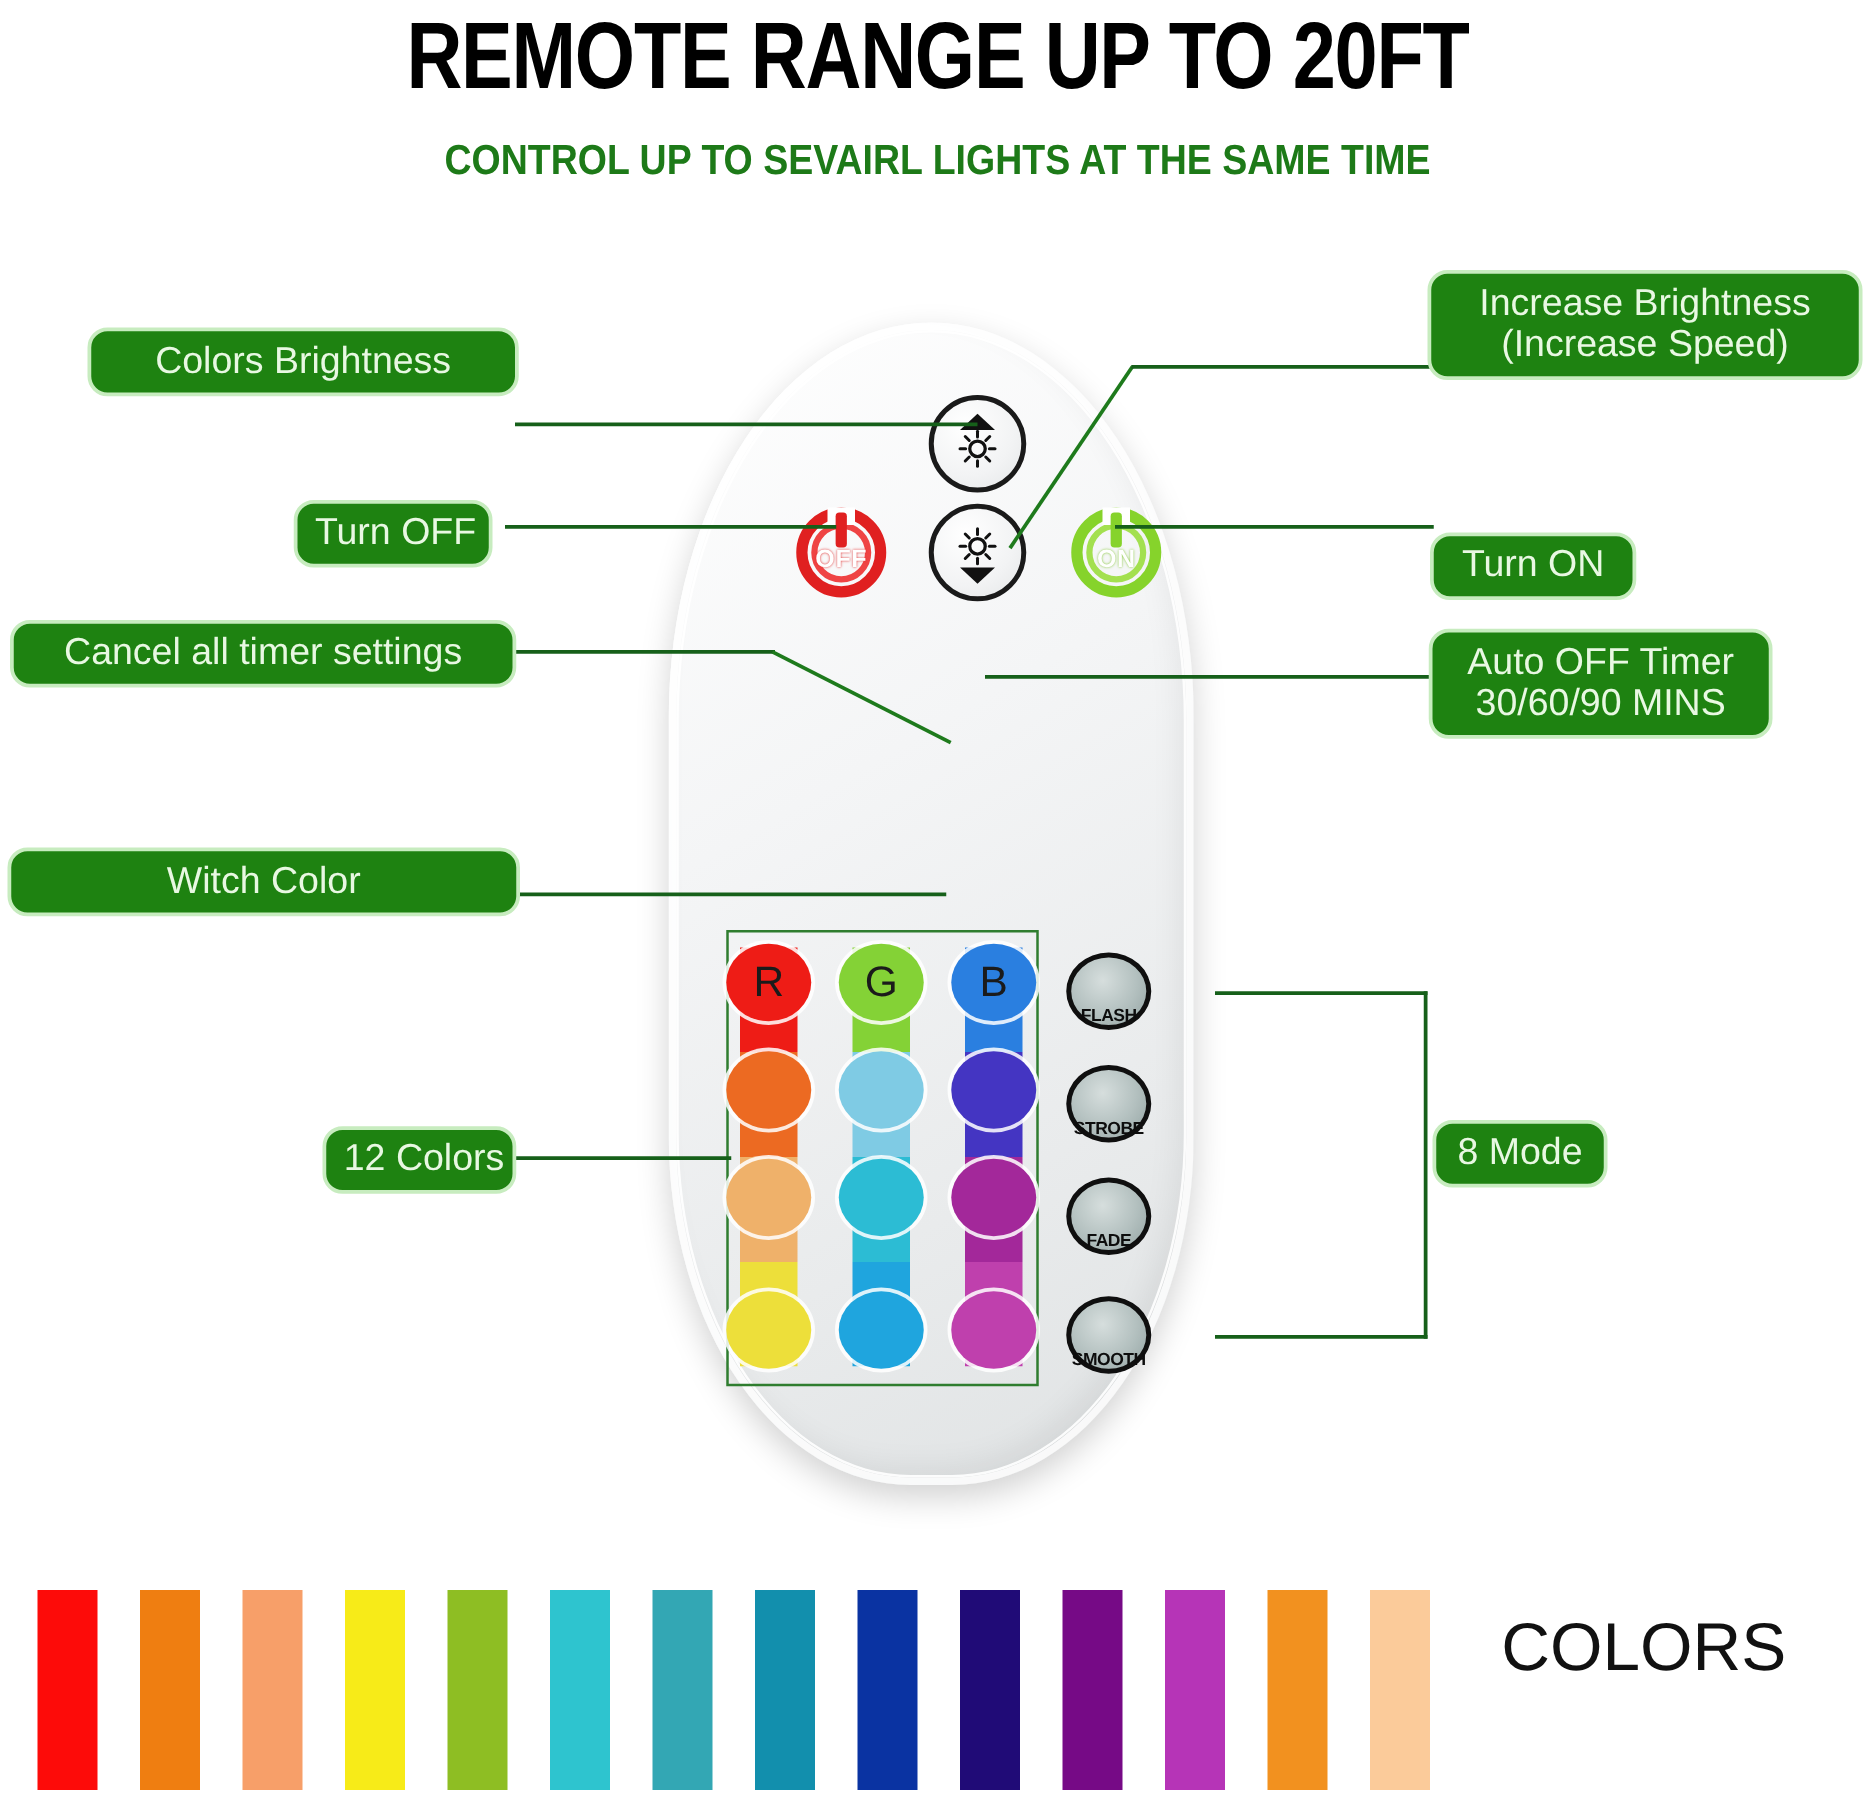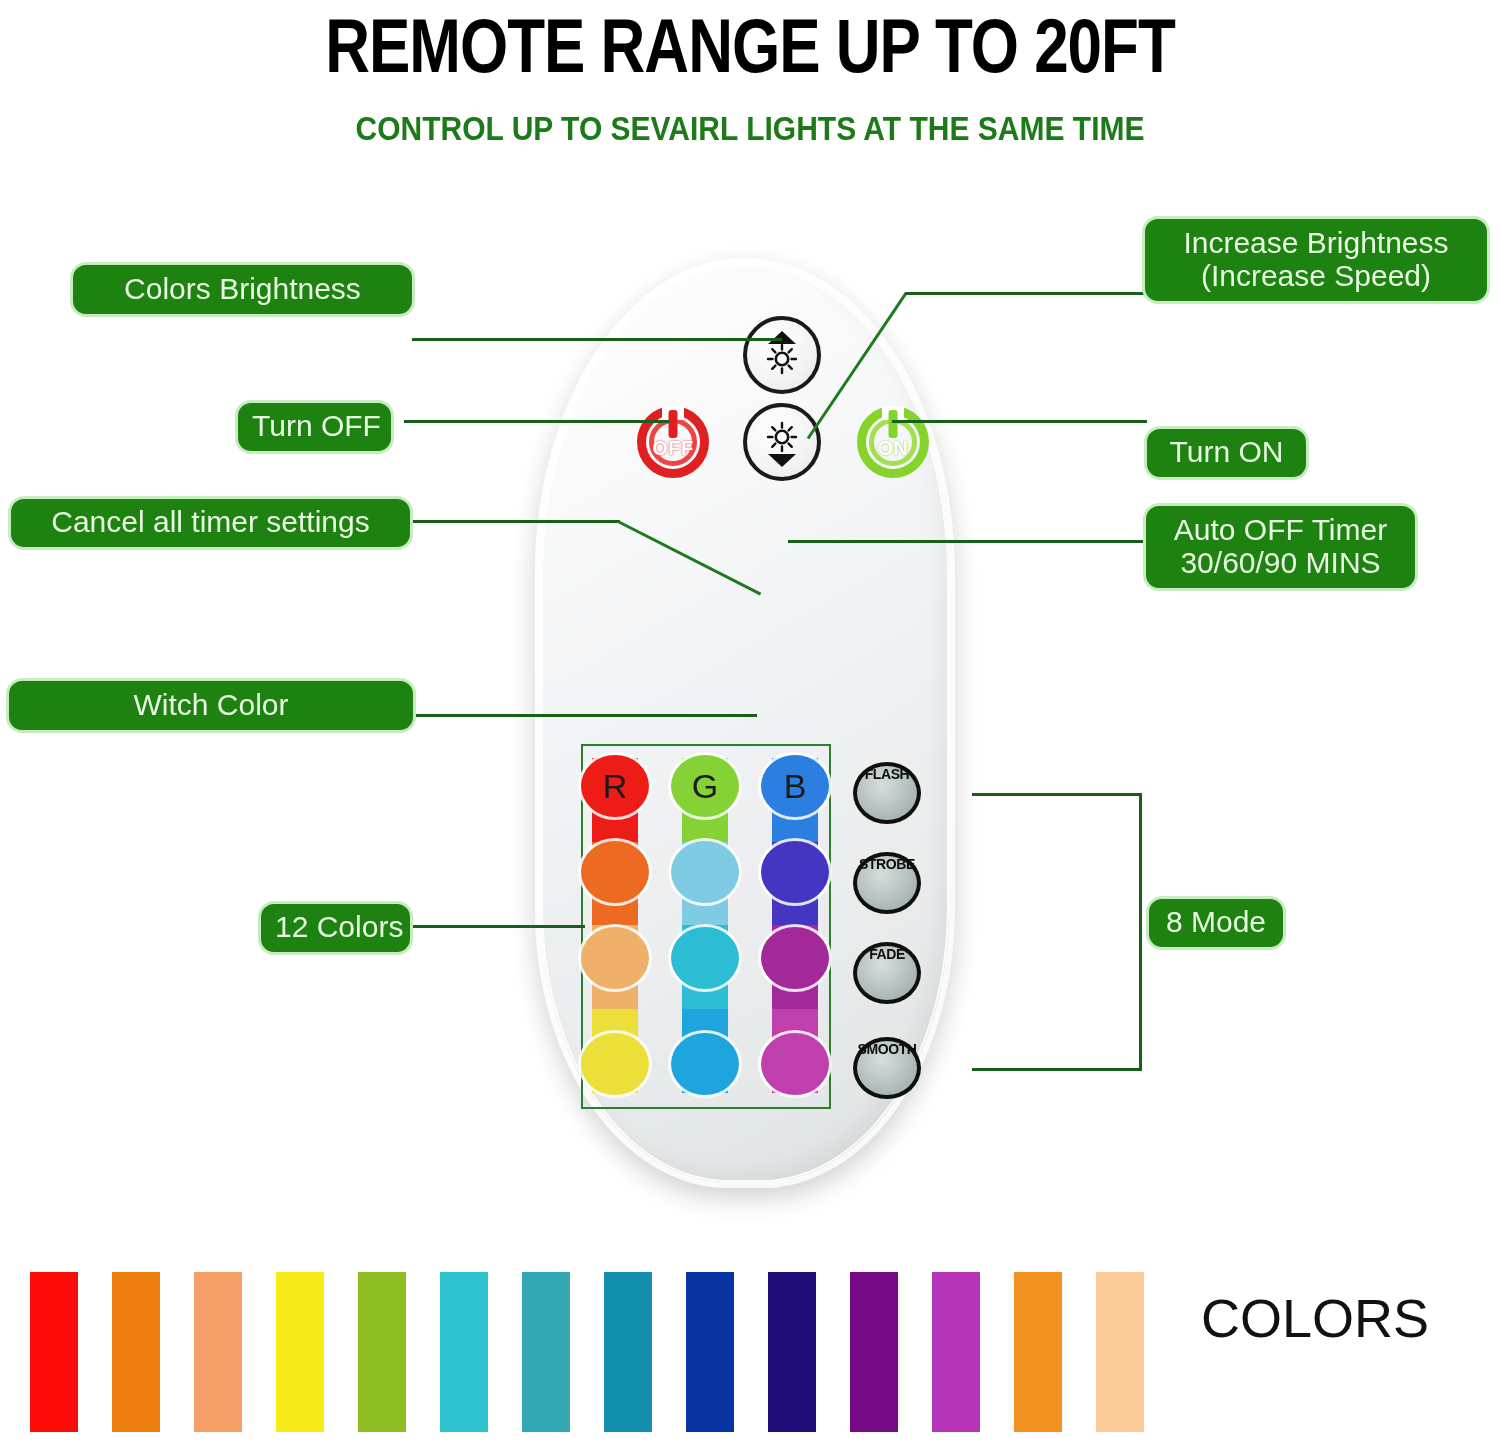--- a/index.html
+++ b/index.html
@@ -178,21 +178,21 @@
   }
 
   
   .mbtn {
     position: absolute;
     width: 68px; height: 62px;
     border-radius: 50%;
     background: radial-gradient(ellipse at 42% 34%, #d6dedd 0%, #b3c0bf 55%, #93a3a2 100%);
     border: 4px solid #0f0f0f;
     box-sizing: border-box;
-    display:flex; align-items:flex-start; justify-content:center;
+    display:flex; align-items:flex-end; justify-content:center;
     font-size: 14px; font-weight: bold; color:#0d0d0d;
     letter-spacing:-0.4px;
     z-index: 5;
     white-space: nowrap;
   }
 
   
   #swatch-strip {
     position: absolute; left: 30px; top: 1272px;
     width: 1090px; height: 160px;

